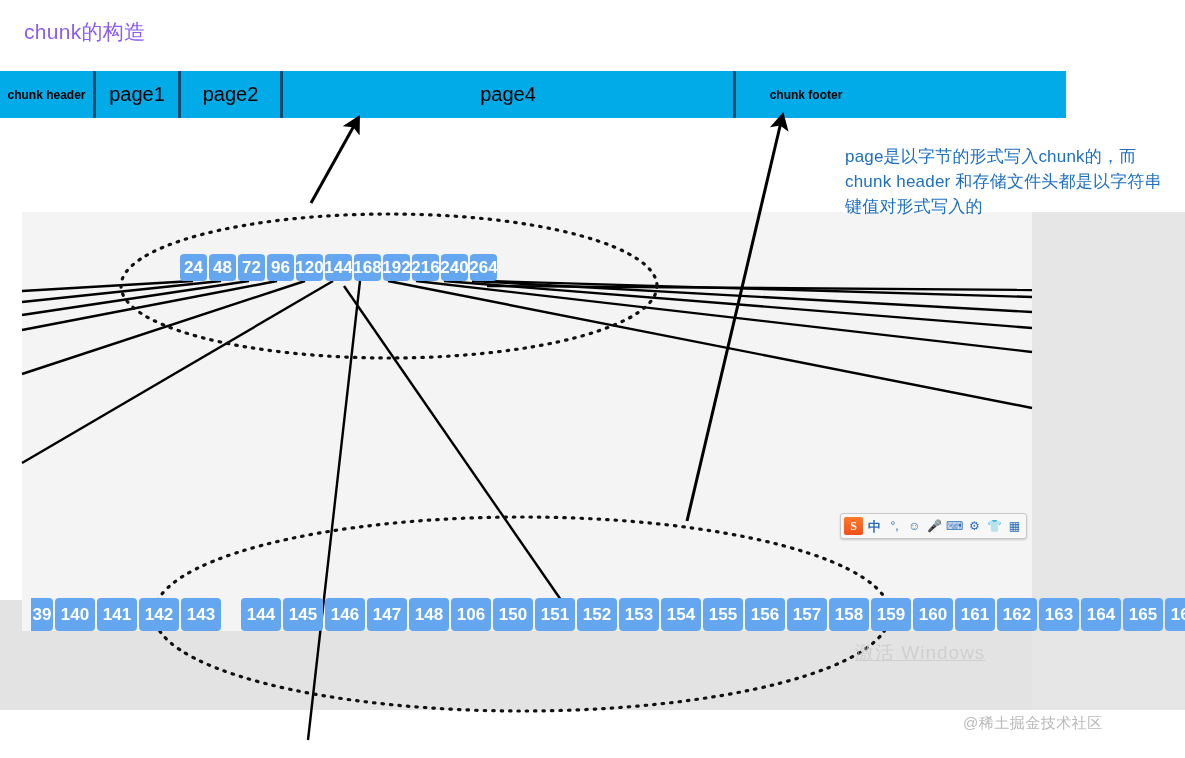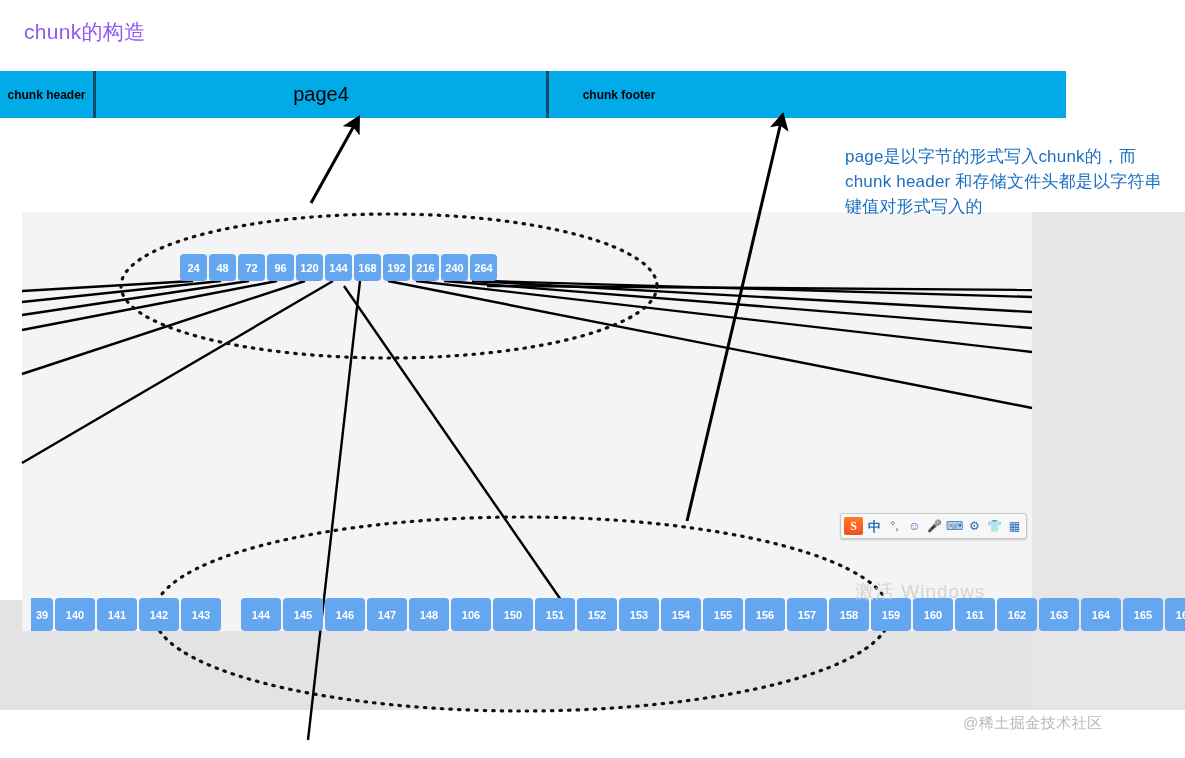--- a/index.html
+++ b/index.html
@@ -92,21 +92,21 @@
   
   .cell-row {
     position: absolute;
     display: flex;
     gap: 2px;
   }
   .cell {
     background: #64A7F0;
     color: #ffffff;
     border-radius: 4px;
-    font-size: 11px;
+    font-size: 17px;
     font-weight: bold;
     display: flex;
     align-items: center;
     justify-content: center;
     box-sizing: border-box;
     flex: 0 0 auto;
   }
   #cell-row-top { left: 180px; top: 254px; }
   #cell-row-top .cell { width: 27px; height: 27px; }
 
@@ -167,26 +167,27 @@
     font-size: 12px;
     border-radius: 2px;
     font-family: "Liberation Serif", serif;
   }
   #ime-cn { font-size: 13px; font-weight: bold; color: #2b6cb8; }
 
   
   #activate-watermark {
     position: absolute;
     left: 855px;
-    top: 579px;
+    top: 640px;
     font-size: 19px;
     color: #c9c9c9;
     opacity: 0.75;
     white-space: nowrap;
     letter-spacing: 1px;
+    text-decoration: underline;
   }
   #site-watermark {
     position: absolute;
     left: 963px;
     top: 714px;
     font-size: 15px;
     color: #b9b9b9;
     white-space: nowrap;
     letter-spacing: 0.5px;
   }
@@ -195,20 +196,22 @@
 <body>
 
 <div id="page-title">chunk的构造</div>
 
 <div id="diagram-shadow-2"></div>
 <div id="diagram-shadow"></div>
 <div id="diagram-panel"></div>
 
 <div id="chunk-bar">
   <div class="chunk-seg small" style="width:96px">chunk header</div>
+  <div class="chunk-seg big" style="width:85px">page1</div>
+  <div class="chunk-seg big" style="width:102px">page2</div>
   <div class="chunk-seg big" style="width:453px">page4</div>
   <div class="chunk-seg small" style="width:108px">chunk footer</div>
 </div>
 
 <svg id="vector-layer" viewBox="0 0 1185 758">
   <defs>
     <marker id="arrowhead" markerWidth="9" markerHeight="9" refX="2.6" refY="3.2" orient="auto">
       <path d="M0,0 L6,3.2 L0,6.4 L1.4,3.2 Z" fill="#000000"></path>
     </marker>
   </defs>

